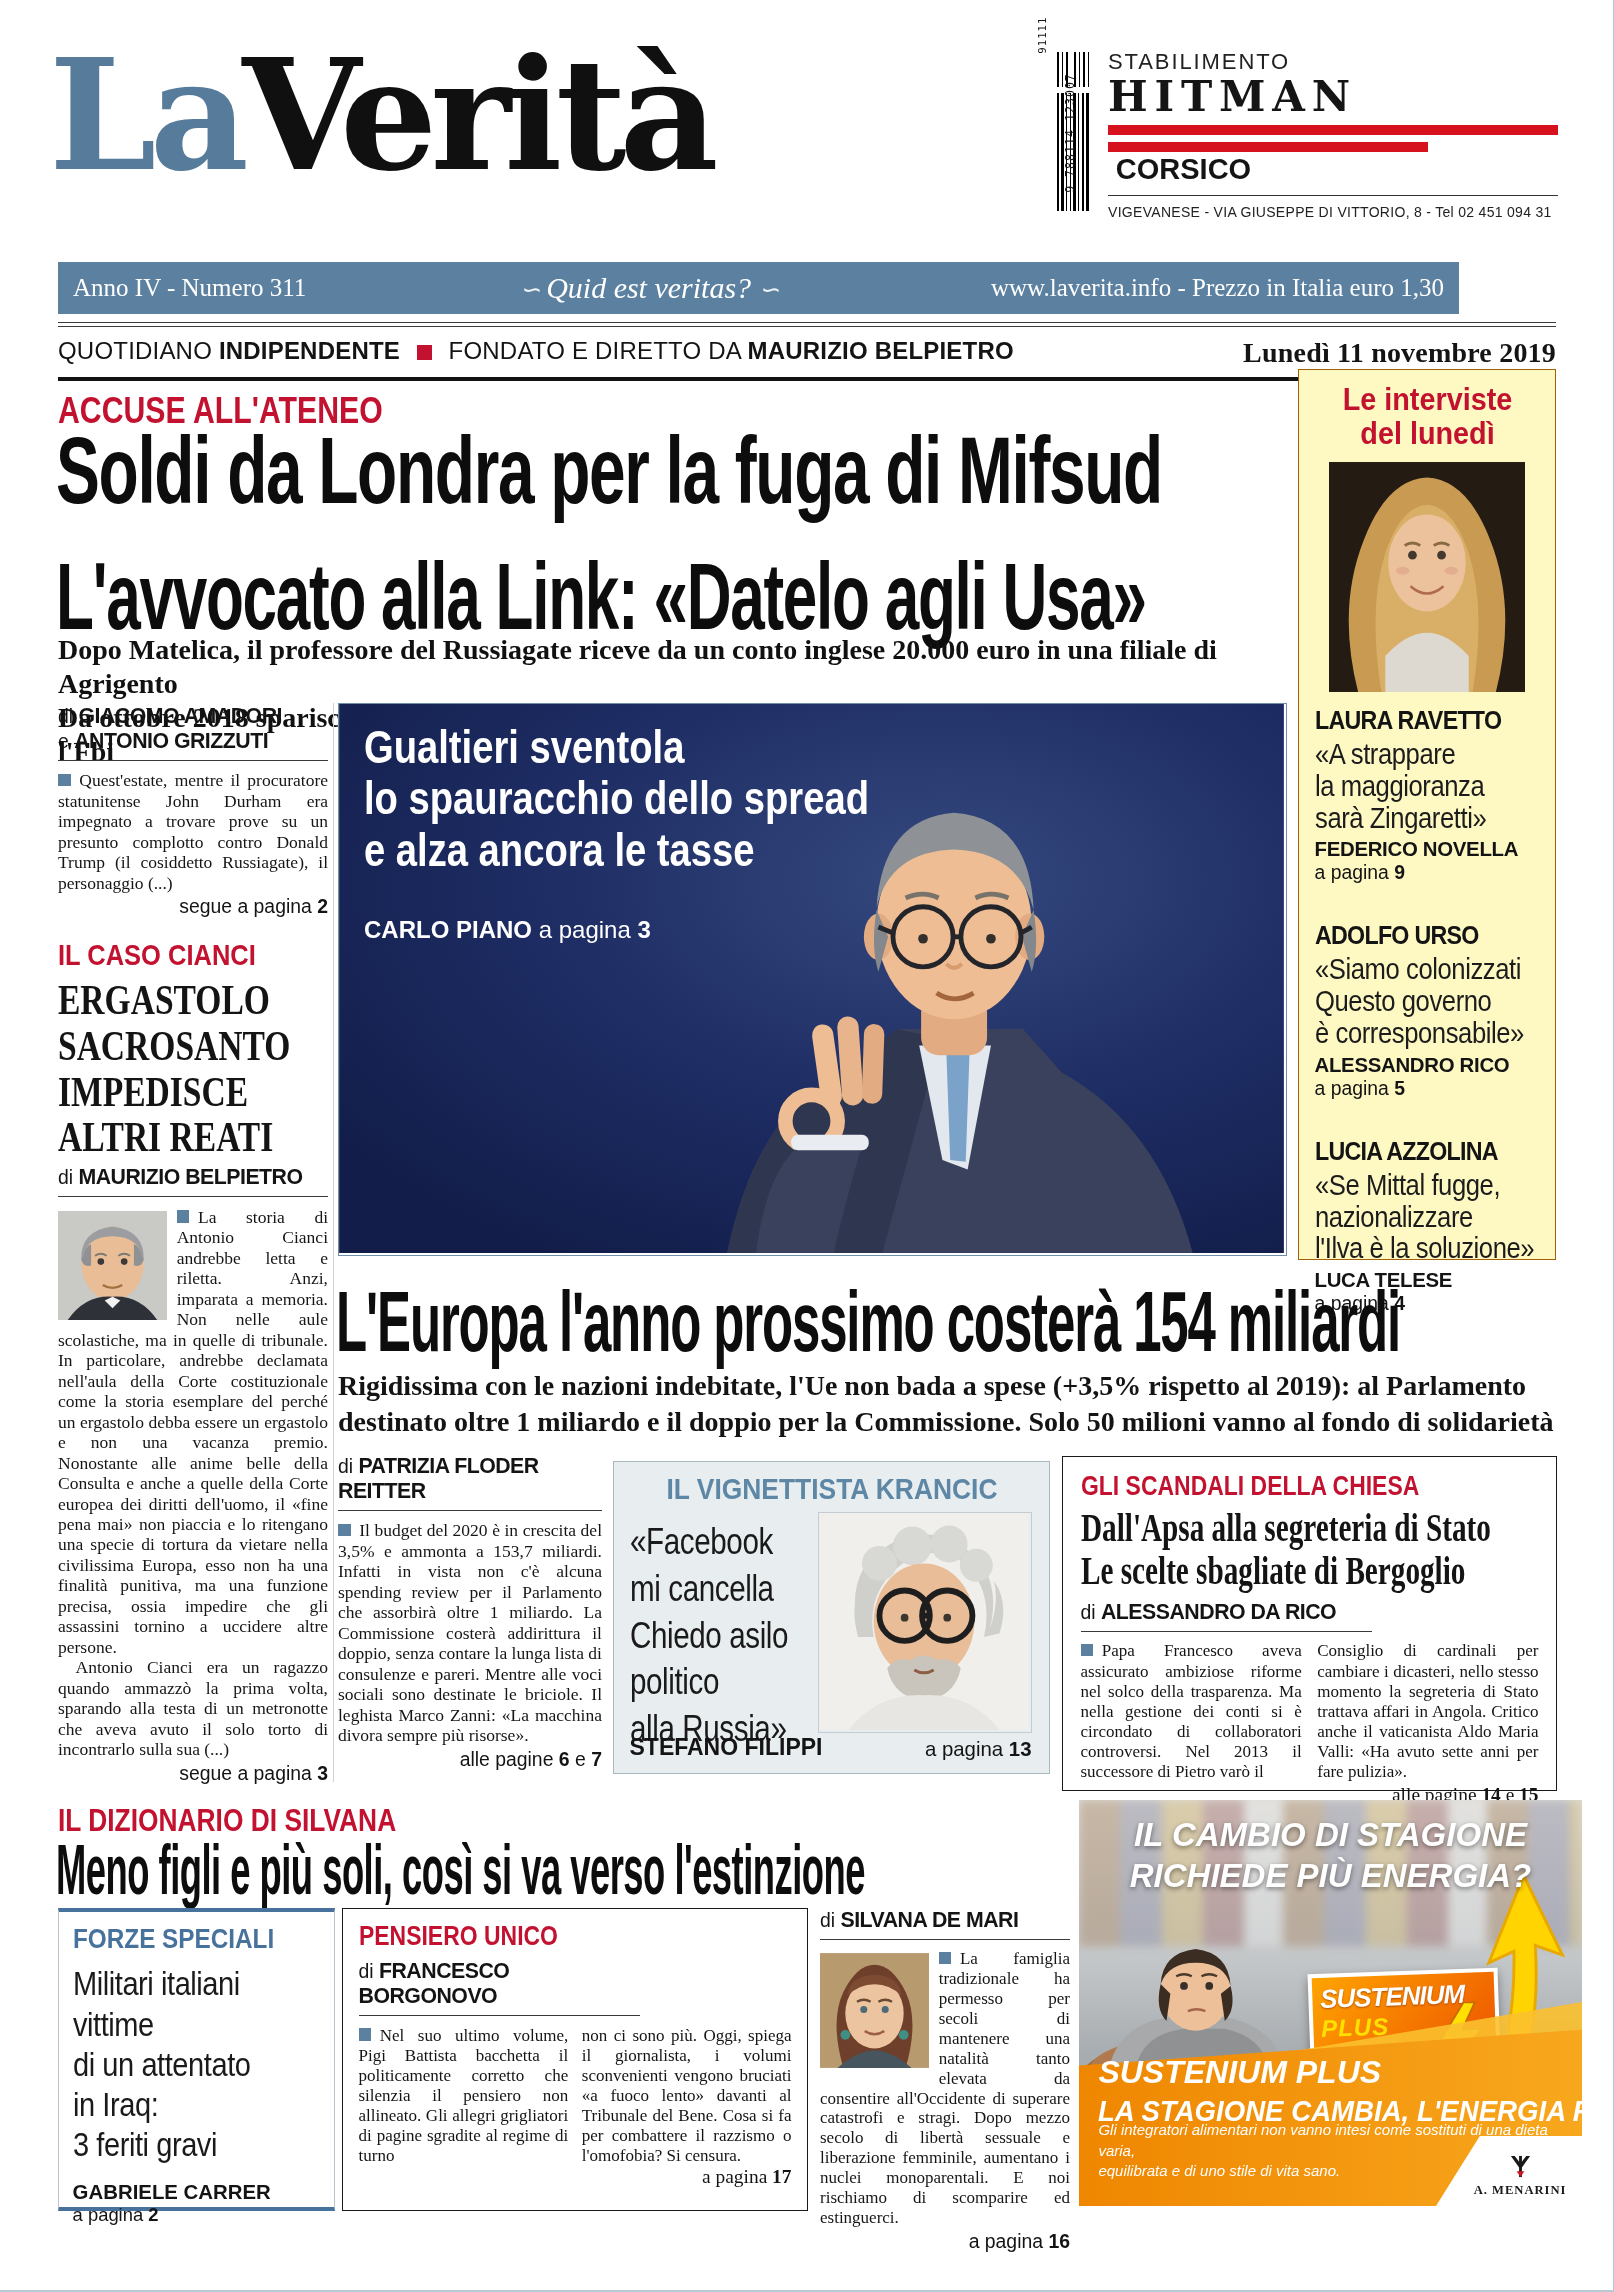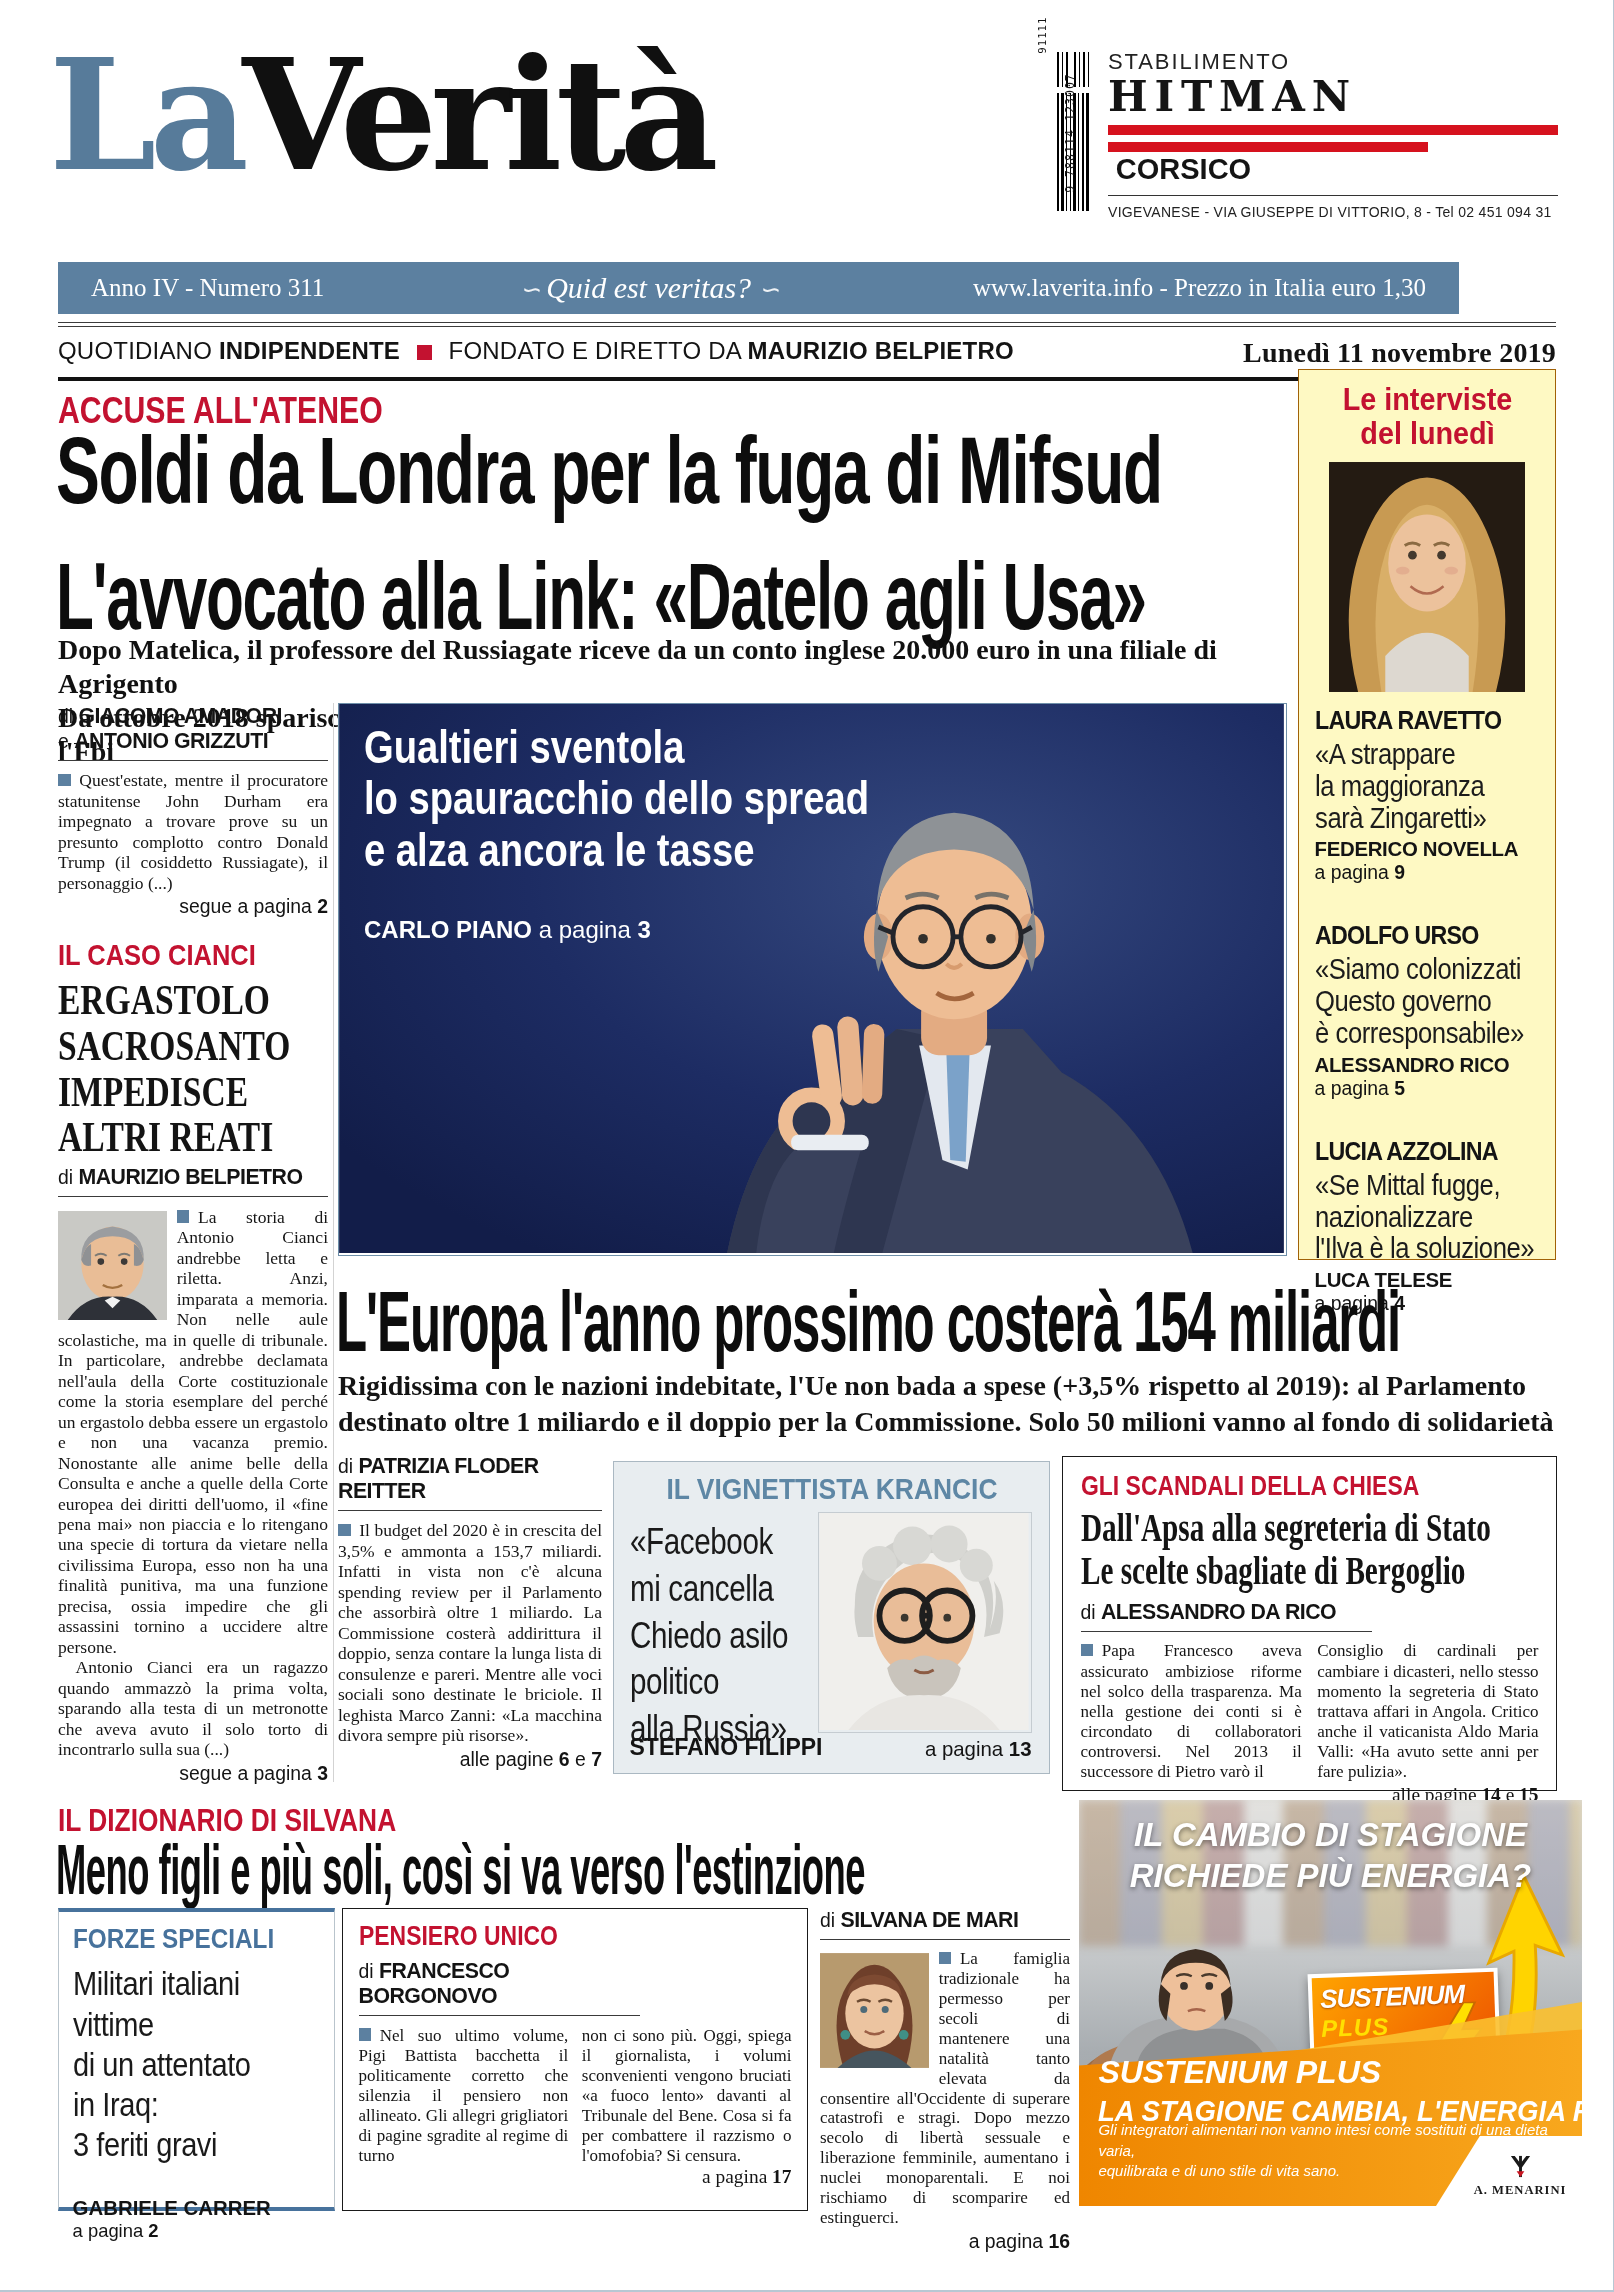--- a/index.html
+++ b/index.html
@@ -25,21 +25,21 @@
         font-size:10.7px;transform:rotate(-90deg);transform-origin:center;text-align:right;letter-spacing:1px;}
   .hitman{left:1108px;top:49px;width:450px;}
   .hit-stab{font-size:22px;letter-spacing:1.9px;color:#222;}
   .hit-brand{font-family:"DejaVu Serif",serif;font-weight:bold;font-size:42px;letter-spacing:6.8px;line-height:1.05;color:#151515;}
   .hit-bar1{height:9.7px;background:#d6121e;margin-top:5.8px;}
   .hit-bar2{height:9.7px;background:#d6121e;margin-top:4.9px;width:320px;display:inline-block;vertical-align:middle;}
   .hit-city{display:inline-block;vertical-align:middle;font-weight:bold;font-size:29px;letter-spacing:0;margin-left:7.8px;}
   .hit-rule{border-top:1.9px solid #333;margin-top:9.7px;}
   .hit-addr{font-size:14px;letter-spacing:0.3px;margin-top:7.8px;color:#222;}
   .bluebar{left:58px;top:262px;width:1401px;height:52px;background:#5c80a0;color:#fff;box-sizing:border-box;
-           display:flex;align-items:center;justify-content:space-between;padding:0 33px;}
+           display:flex;align-items:center;justify-content:space-between;padding:0 15px;}
   .bb-issue,.bb-web{font-family:"Liberation Serif",serif;font-size:25px;}
   .bb-motto{font-family:"Liberation Serif",serif;font-style:italic;font-size:30px;}
   .bb-orn{font-size:25px;letter-spacing:-1.9px;opacity:.9;}
   .dblrule{left:58px;top:322px;width:1498px;height:4.9px;border-top:1.9px solid #3c3c3c;border-bottom:1.9px solid #3c3c3c;box-sizing:border-box;}
   .tagrow{left:58px;top:337px;width:1498px;height:35px;font-size:24px;letter-spacing:0.2px;}
   .redsq{display:inline-block;width:15.5px;height:15.5px;background:#c31230;margin:0 9.7px;vertical-align:-1px;}
   .daterow{position:absolute;right:0;top:0;font-family:"Liberation Serif",serif;font-weight:bold;font-size:28px;}
   .blackrule{left:58px;top:377px;width:1498px;height:3.9px;background:#121212;}
   
   .kicker{color:#c31230;font-weight:bold;}
@@ -103,21 +103,21 @@
   .ch-col{width:50%;font-family:"Liberation Serif",serif;font-size:17px;line-height:1.18;text-align:justify;}
   .ch-pages{text-align:right;font-size:19.4px;margin-top:1.9px;}
   
   .diz-kick{left:58px;top:1803px;font-size:31px;}
   .diz-kick .cond{transform:scaleX(.85);}
   .diz-h{left:56px;top:1830px;font-weight:bold;font-size:70px;letter-spacing:-1px;color:#0d0d0d;}
   .diz-h .cond{transform:scaleX(.52);}
   .forze{left:58px;top:1908px;width:277px;height:303px;border:1px solid #b9c4cc;border-top:4.9px solid #47729c;border-bottom:4.9px solid #47729c;box-sizing:border-box;padding:11.6px 13.6px;background:#fff;}
   .fz-title{color:#47729c;font-weight:bold;font-size:27px;transform:scaleX(.9);transform-origin:0 0;white-space:nowrap;}
   .fz-h{font-size:33px;line-height:1.22;white-space:pre-line;width:283px;transform:scaleX(.88);transform-origin:0 0;letter-spacing:-0.5px;margin-top:9.7px;color:#1a1a1a;}
-  .fz-author{font-weight:bold;font-size:20.4px;margin-top:31px;}
+  .fz-author{font-weight:bold;font-size:20.4px;margin-top:15px;}
   .fz-page{font-size:18.4px;}
   .pensiero{left:342px;top:1908px;width:466px;height:303px;border:1.9px solid #1a1a1a;box-sizing:border-box;padding:11.6px 15.5px;background:#fff;}
   .pn-title{font-size:27px;}
   .pn-title .cond{transform:scaleX(.85);}
   .pn-h{font-family:"Liberation Serif",serif;font-weight:bold;font-size:36px;line-height:1.08;margin-top:5.8px;}
   .pn-h span{display:block;transform:scaleX(.74);transform-origin:0 0;white-space:nowrap;}
   .pn-by{margin-top:7.8px;width:281px;}
   .pn-cols{display:flex;gap:13.6px;margin-top:9.7px;}
   .pn-col{width:50%;font-family:"Liberation Serif",serif;font-size:17px;line-height:1.18;text-align:justify;}
   .pn-page{text-align:right;font-size:19.4px;}

